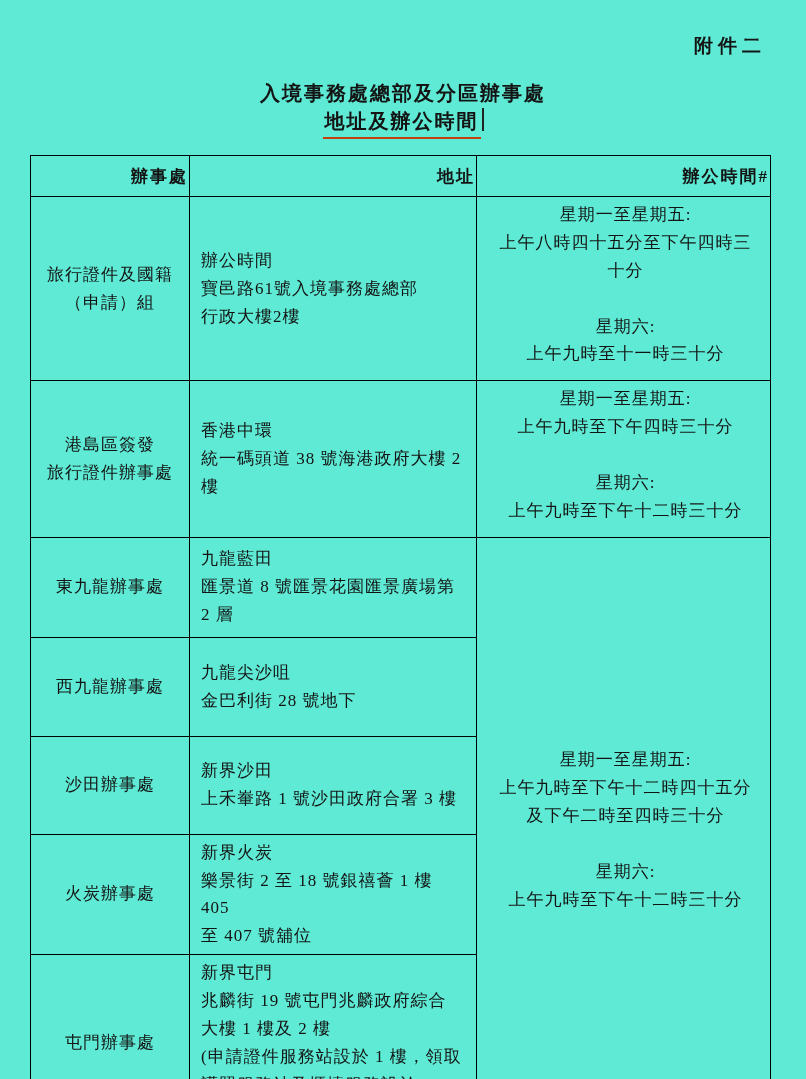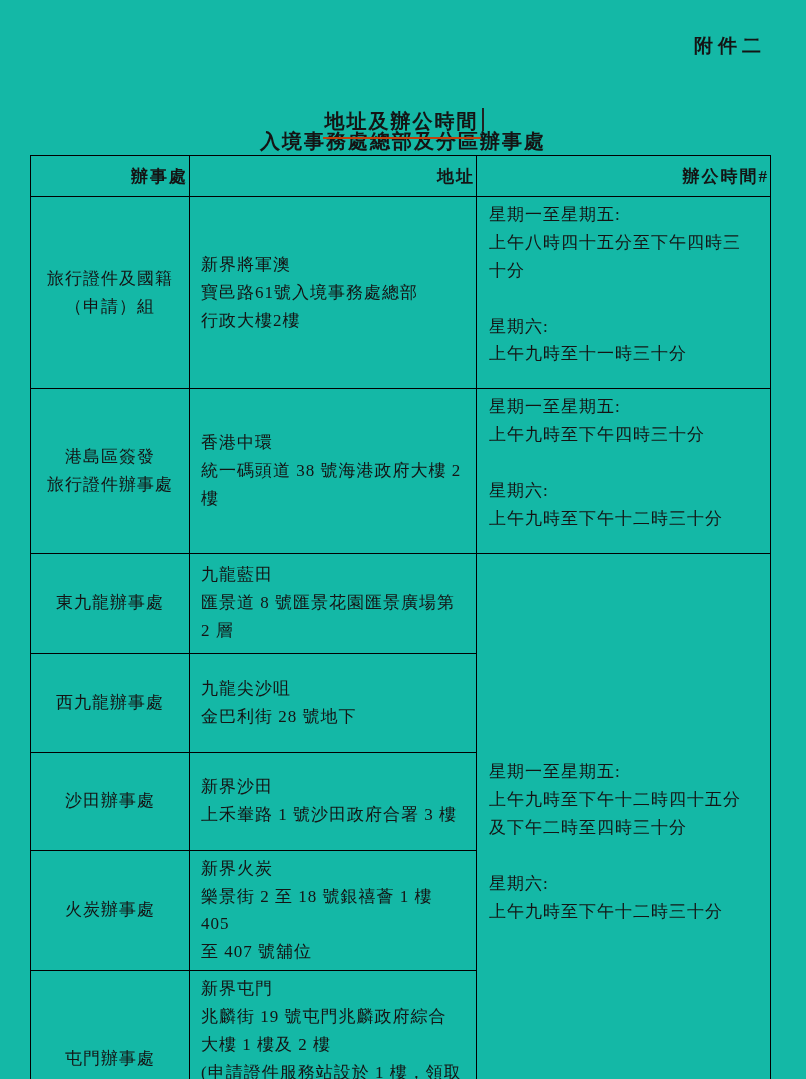--- a/index.html
+++ b/index.html
@@ -1,29 +1,29 @@
 <!DOCTYPE html>
 <html><head>
 <meta charset="utf-8">
 <style>
   html, body { margin: 0; padding: 0; background: #ffffff; }
   body {
     width: 806px; height: 1079px;
     font-family: "Liberation Serif", serif;
     color: #141414;
   }
-  .page { position: relative; width: 806px; height: 1079px; background: #14b8a6; overflow: hidden; }
+  .page { position: relative; width: 806px; height: 1079px; background: #5eead4; overflow: hidden; }
 
   .appendix {
     position: absolute; top: 33px; right: 40px;
     font-size: 19px; font-weight: bold; letter-spacing: 5px;
   }
   .title1 {
     position: absolute; top: 80px; left: 0; width: 100%;
-    text-align: center; font-size: 20px; font-weight: bold; letter-spacing: 2px; margin-top: 48px;
+    text-align: center; font-size: 20px; font-weight: bold; letter-spacing: 2px;
   }
   .title2-wrap {
     position: absolute; top: 108px; left: 0; width: 100%;
     text-align: center;
   }
   .title2 {
     display: inline-block;
     font-size: 20px; font-weight: bold; letter-spacing: 2px;
     border-bottom: 2px solid #c2410c; padding: 0 2px 2px 2px;
   }
@@ -47,21 +47,21 @@
     letter-spacing: 2px; height: 38px;
   }
   .offices td {
     white-space: pre-line;
     line-height: 1.64;
     vertical-align: middle;
     letter-spacing: 1px;
   }
   td.office { text-align: center; padding: 2px 6px; }
   td.addr   { text-align: left;  padding: 4px 10px 4px 11px; }
-  td.hours  { text-align: left;  padding: 4px 8px 20px 12px; }
+  td.hours  { text-align: center;  padding: 4px 8px 12px 12px; }
 
   tr.r0 { height: 175px; }
   tr.r1 { height: 140px; }
   tr.r2 { height: 100px; }
   tr.r3 { height: 99px; }
   tr.r4 { height: 98px; }
   tr.r5 { height: 102px; }
   tr.r6 { height: 166px; }
 </style>
 </head>
@@ -87,21 +87,21 @@
       <tr>
         <th>辦事處</th>
         <th>地址</th>
         <th>辦公時間#</th>
       </tr>
     </thead>
     <tbody>
       <tr class="r0">
         <td class="office">旅行證件及國籍
 （申請）組</td>
-        <td class="addr">新界將軍澳
+        <td class="addr">辦公時間
 寶邑路61號入境事務處總部
 行政大樓2樓</td>
         <td class="hours">星期一至星期五:
 上午八時四十五分至下午四時三
 十分
 
 星期六:
 上午九時至十一時三十分</td>
       </tr>
       <tr class="r1">

